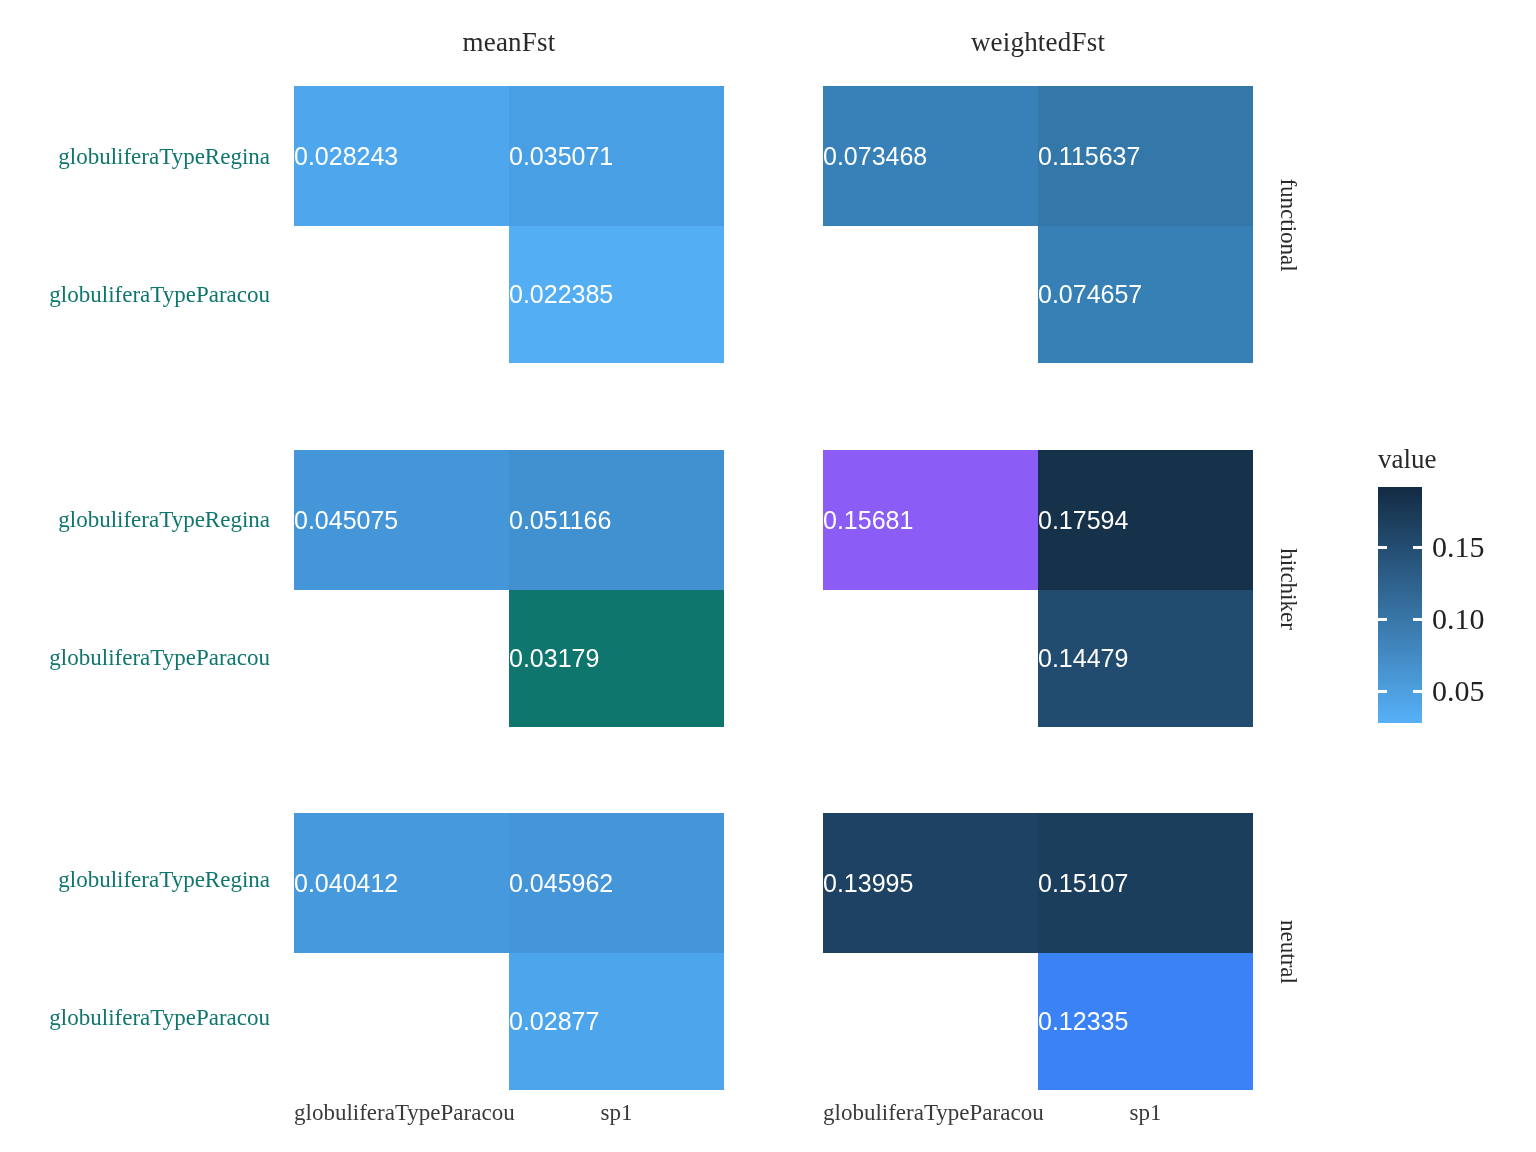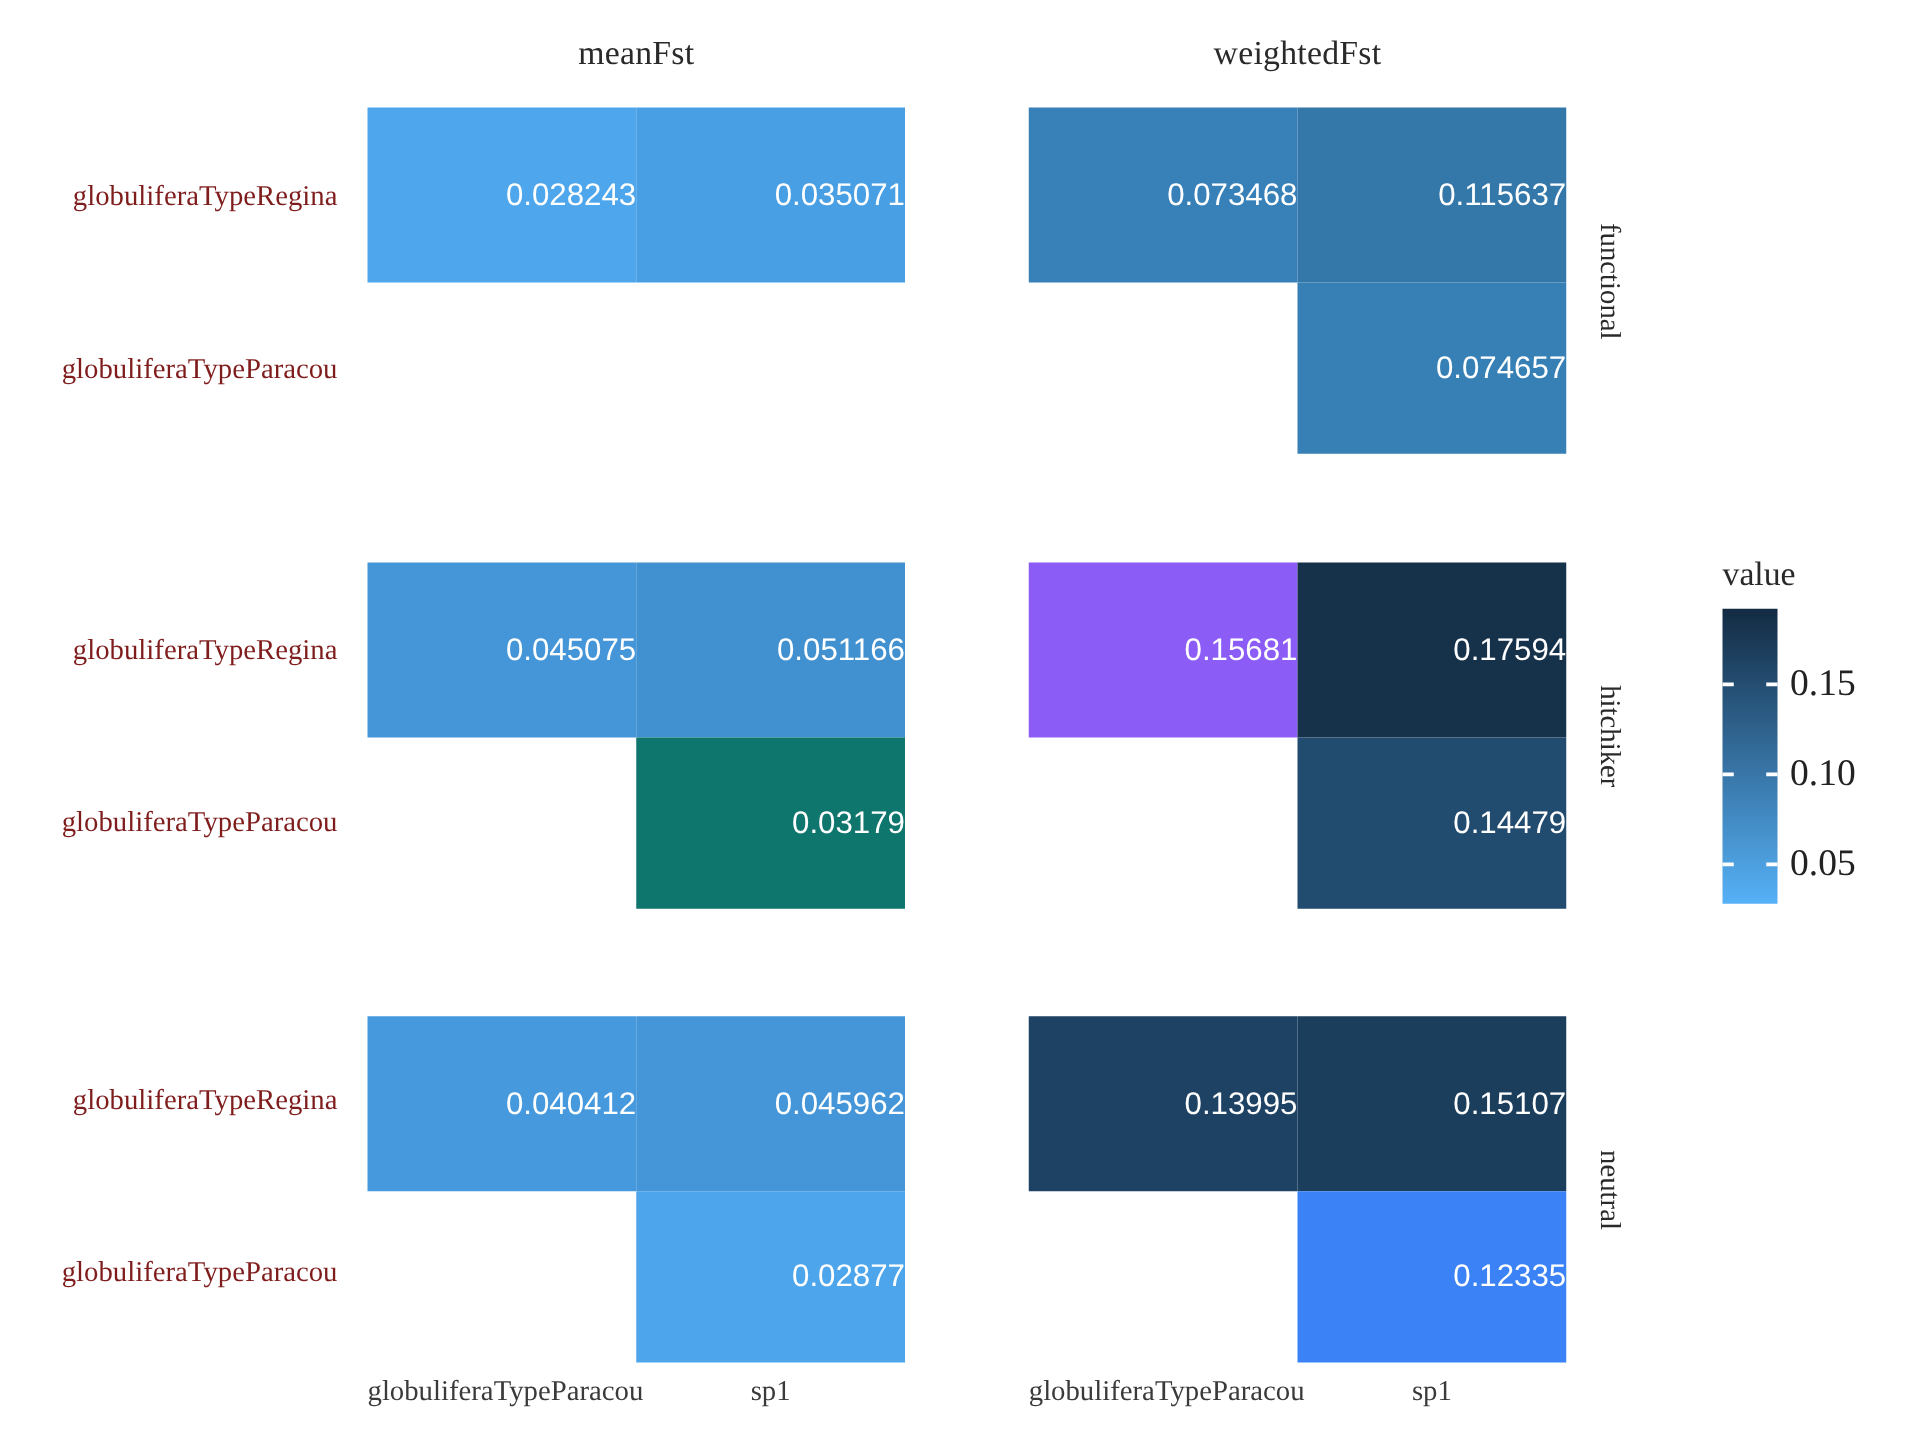--- a/index.html
+++ b/index.html
@@ -58,21 +58,21 @@
   .panel {
     position: absolute;
     width: 430px;
     height: 277px;
   }
   .panel .cell {
     position: absolute;
     box-sizing: border-box;
     display: flex;
     align-items: center;
-    justify-content: flex-end;
+    justify-content: flex-start;
   }
   .panel .cell .cell-value {
     font-family: "Liberation Sans", "DejaVu Sans", sans-serif;
     font-size: 25px;
     color: #ffffff;
     line-height: 1;
     white-space: nowrap;
   }
   
   .c00 { left: 0px;   top: 0px;   width: 215px; height: 140px; }
@@ -80,21 +80,21 @@
   .c11 { left: 215px; top: 140px; width: 215px; height: 137px; }
   .empty-cell { background: transparent; }
 
   
   .y-tick {
     position: absolute;
     right: 0;
     width: 270px;
     text-align: right;
     font-size: 23px;
-    color: #7f1d1d;
+    color: #0f766e;
     font-family: "Liberation Serif", "DejaVu Serif", serif;
     white-space: nowrap;
   }
 
   
   .x-tick {
     position: absolute;
     top: 1100px;
     text-align: center;
     font-size: 23px;
@@ -170,20 +170,23 @@
   <div class="y-tick" style="left:0px; top:1005px;">globuliferaTypeParacou</div>
 
   <div class="panel" id="panel-0" style="left:294px; top:86px;">
     <div class="cell c00" style="background-color: rgb(78, 166, 236);">
       <span class="cell-value">0.028243</span>
     </div>
     <div class="cell c01" style="background-color: rgb(73, 159, 227);">
       <span class="cell-value">0.035071</span>
     </div>
     <div class="cell empty-cell" style="left:0px; top:140px; width:215px; height:137px;"></div>
+    <div class="cell c11" style="background-color: rgb(83, 174, 244);">
+      <span class="cell-value">0.022385</span>
+    </div>
   </div>
 
   <div class="panel" id="panel-1" style="left:823px; top:86px;">
     <div class="cell c00" style="background-color: rgb(55, 129, 184);">
       <span class="cell-value">0.073468</span>
     </div>
     <div class="cell c01" style="background-color: rgb(52, 119, 169);">
       <span class="cell-value">0.115637</span>
     </div>
     <div class="cell empty-cell" style="left:0px; top:140px; width:215px; height:137px;"></div>

